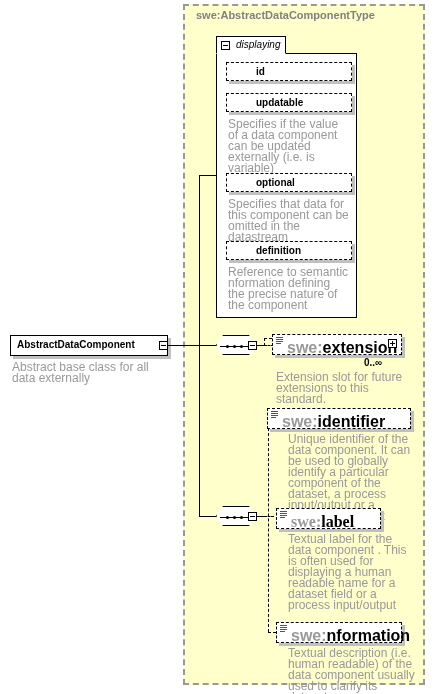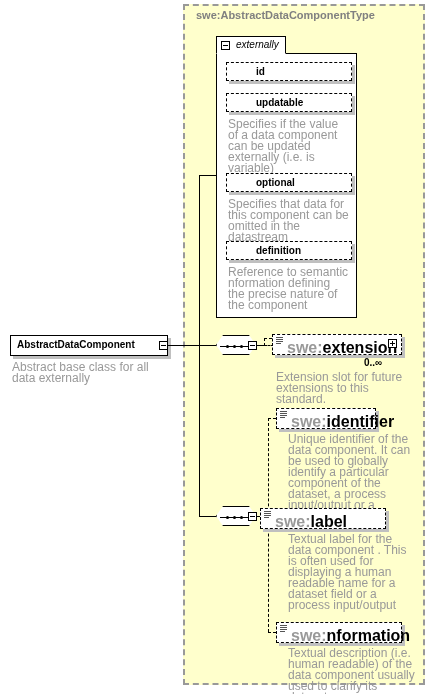--- a/index.html
+++ b/index.html
@@ -246,21 +246,21 @@
 
 <div class="abs line-h" style="left:168px; top:345px; width:32px;"></div>
 <div class="abs line-v" style="left:199px; top:175px; height:341px;"></div>
 <div class="abs line-h" style="left:199px; top:175px; width:18px;"></div>
 <div class="abs line-h" style="left:199px; top:345px; width:17px;"></div>
 <div class="abs line-h" style="left:199px; top:516px; width:17px;"></div>
 
 <div class="abs" id="attr-box"></div>
 <div class="abs" id="attr-tab"></div>
 <div class="abs expander" id="attr-tab-expander"></div>
-<div class="abs" id="attr-tab-label">externally</div>
+<div class="abs" id="attr-tab-label">displaying</div>
 
 <div class="abs attr-item" style="top:62px;">
   <span>id</span>
 </div>
 
 <div class="abs attr-item" style="top:93px;">
   <span>updatable</span>
 </div>
 <div class="abs anno" style="left:228px; top:119px; width:122px;">Specifies if the value of a data component can be updated externally (i.e. is variable)</div>
 
@@ -311,34 +311,34 @@
       <i></i>
   </div>
 </div>
 <div class="abs expander" style="left:248px; top:512px;"></div>
 <div class="abs line-h" style="left:257px; top:516px; width:7px;"></div>
 <div class="abs dline-h" style="left:264px; top:516px; width:10px;"></div>
 <div class="abs dline-v" style="left:268px; top:418px; height:214px;"></div>
 <div class="abs dline-h" style="left:268px; top:418px; width:8px;"></div>
 <div class="abs dline-h" style="left:268px; top:632px; width:8px;"></div>
 
-<div class="abs elem" style="left:276px; top:408px; width:100px;">
+<div class="abs elem" style="left:267px; top:408px; width:144px;">
   <span class="elem-icon">
       <i></i>
       <i></i>
       <i></i>
       <i></i>
     </span>
   <span class="elem-label">
     <span class="ns">swe:</span><span class="nm">identifier</span>
   </span>
 </div>
 <div class="abs anno" style="left:288px; top:434px; width:128px;">Unique identifier of the data component. It can be used to globally identify a particular component of the dataset, a process input/output or a universal constant</div>
 
-<div class="abs elem" style="left:260px; top:508px; width:126px;">
+<div class="abs elem" style="left:276px; top:508px; width:105px;font-family:Liberation Serif, serif;">
   <span class="elem-icon">
       <i></i>
       <i></i>
       <i></i>
       <i></i>
     </span>
   <span class="elem-label">
     <span class="ns">swe:</span><span class="nm">label</span>
   </span>
 </div>

